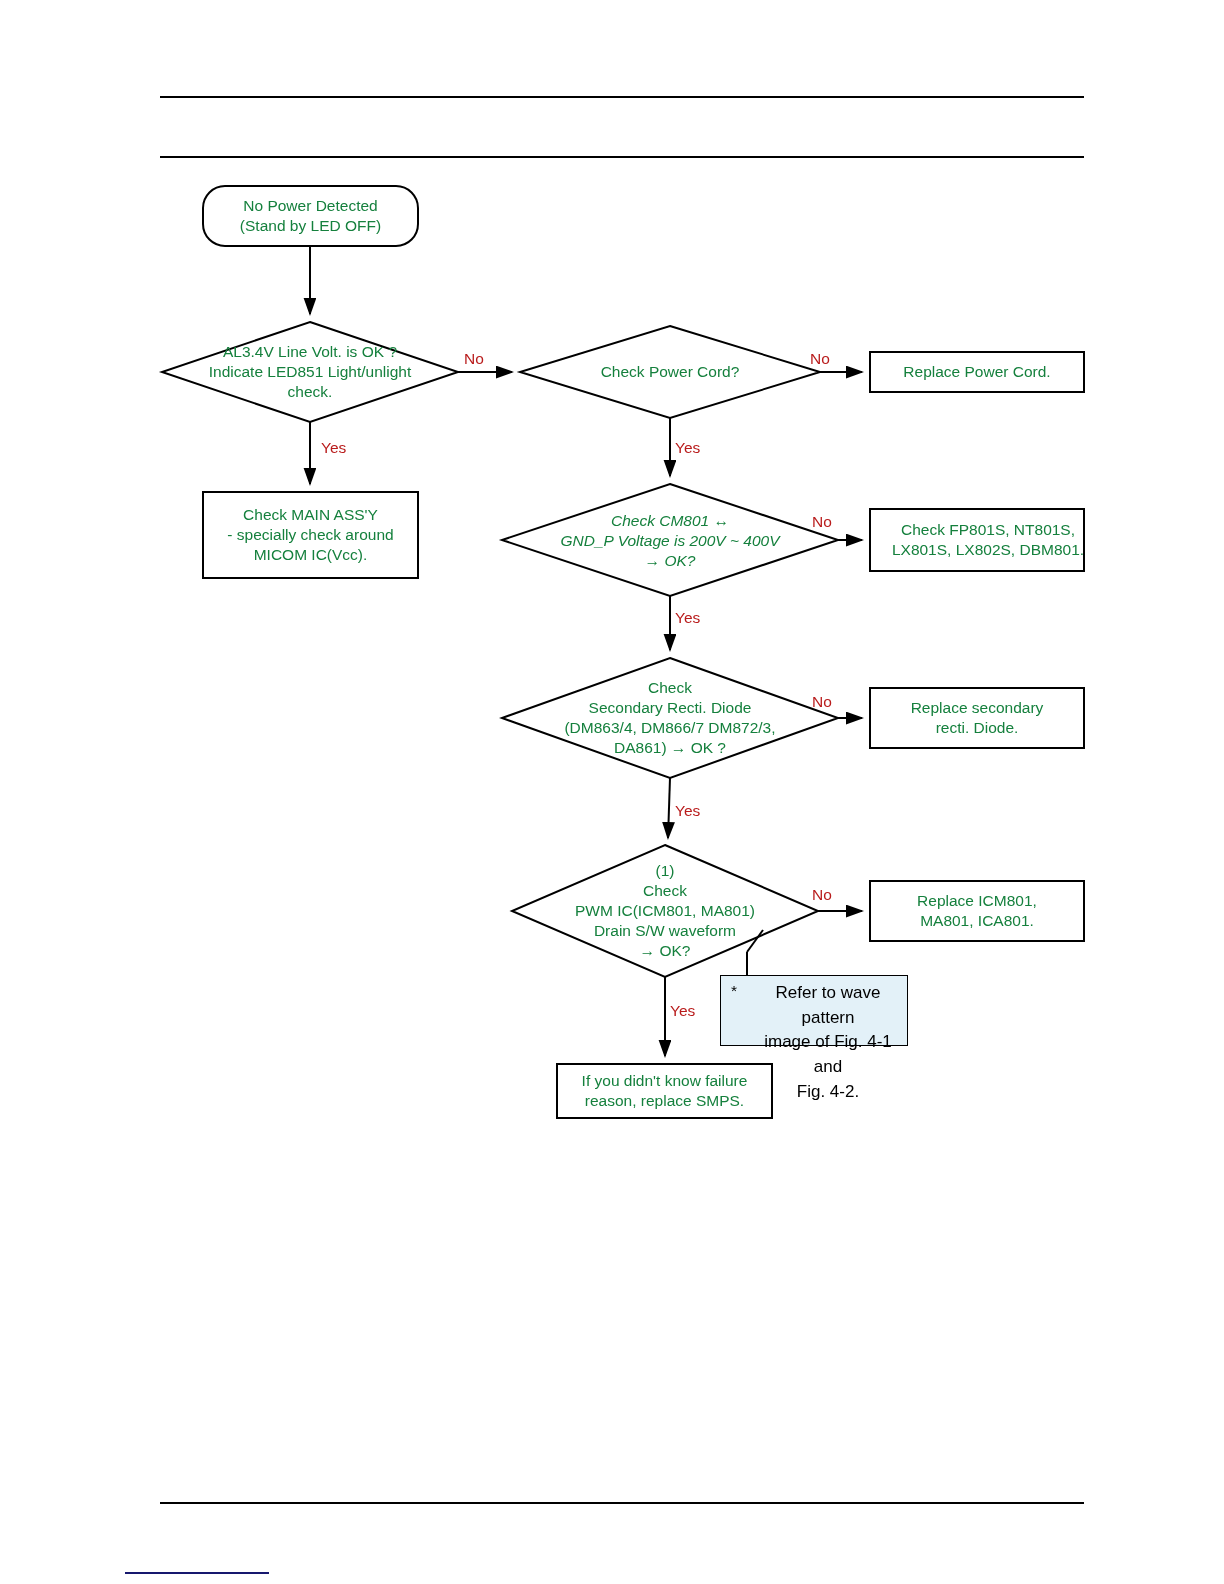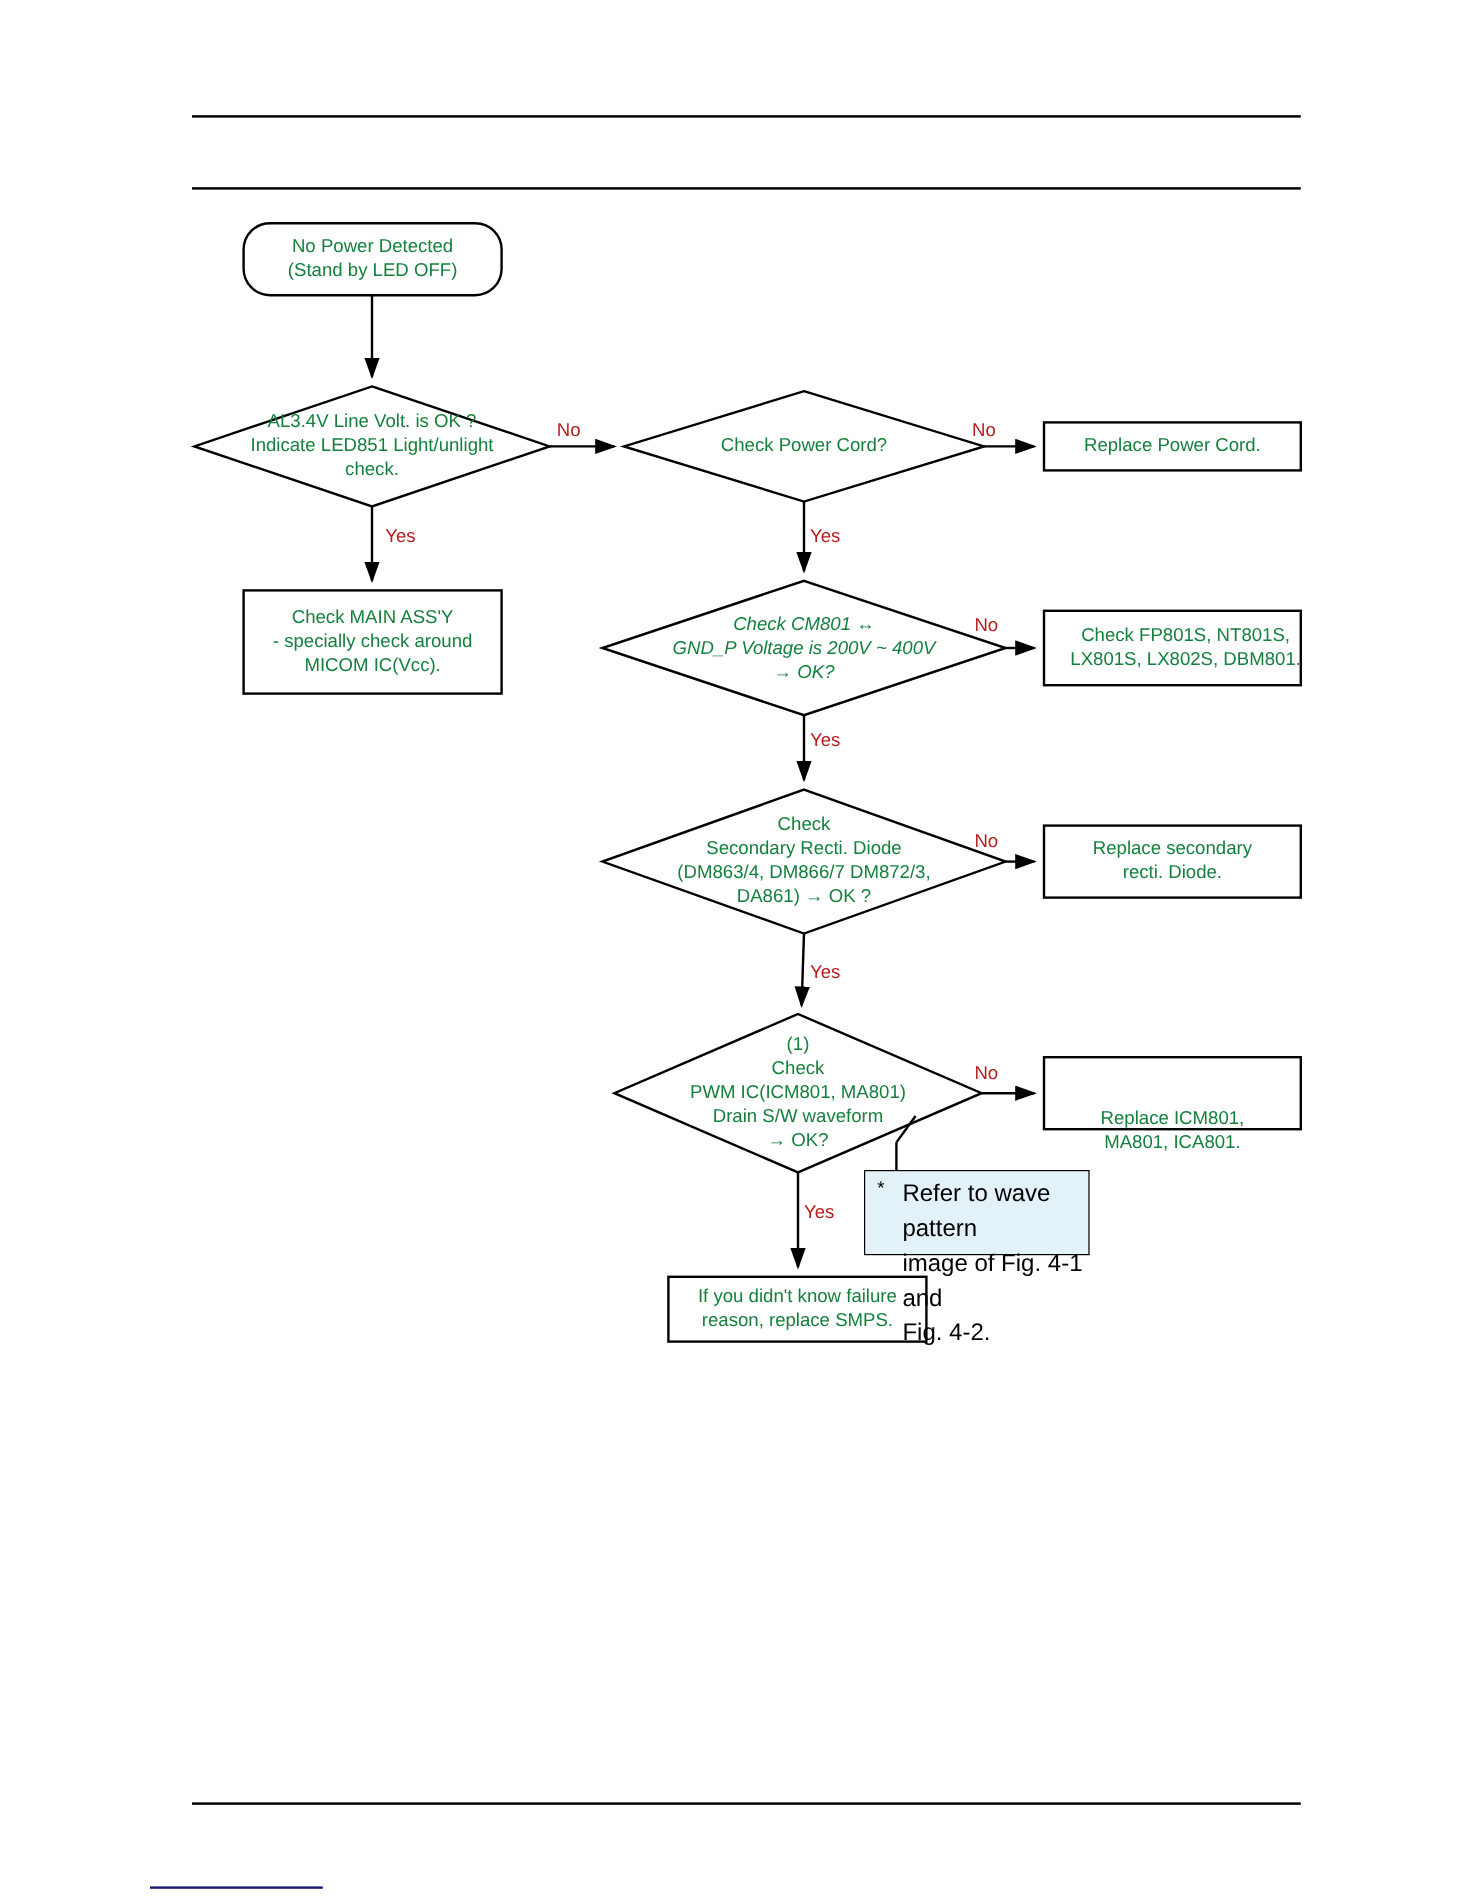--- a/index.html
+++ b/index.html
@@ -64,24 +64,24 @@
     border: 1px solid #000000;
     box-sizing: border-box;
   }
   .note-star {
     position: absolute;
     font-size: 15.5px;
     line-height: 1;
   }
   .note-text {
     position: absolute;
-    font-size: 20px;
+    font-size: 17px;
     line-height: 1.45;
     white-space: pre-line;
-    text-align: left;
+    text-align: center;
   }
 </style>
 </head>
 <body>
 
 <div id="page">
 
   <div class="rule" style="left:160px; top:96px; width:924px; height:2.4px;"></div>
   <div class="rule" style="left:160px; top:156px; width:924px; height:2.4px;"></div>
 
@@ -177,21 +177,21 @@
 
   <div class="node-text" style="left:870px; top:688px; width:214px; height:60px;">Replace secondary
 recti. Diode.</div>
 
   <div class="node-text" style="left:518px; top:853px; width:294px; height:116px;">(1)
 Check
 PWM IC(ICM801, MA801)
 Drain S/W waveform
 → OK?</div>
 
-  <div class="node-text" style="left:870px; top:881px; width:214px; height:60px;margin-top:32px;">Replace ICM801,
+  <div class="node-text" style="left:870px; top:881px; width:214px; height:60px;">Replace ICM801,
 MA801, ICA801.</div>
 
   <div class="node-text" style="left:557px; top:1064px; width:215px; height:54px;border-radius:26px;">If you didn't know failure
 reason, replace SMPS.</div>
 
   <div class="edge-label" style="left:464px; top:350px;">No</div>
 
   <div class="edge-label" style="left:321px; top:439px;">Yes</div>
 
   <div class="edge-label" style="left:810px; top:350px;">No</div>

